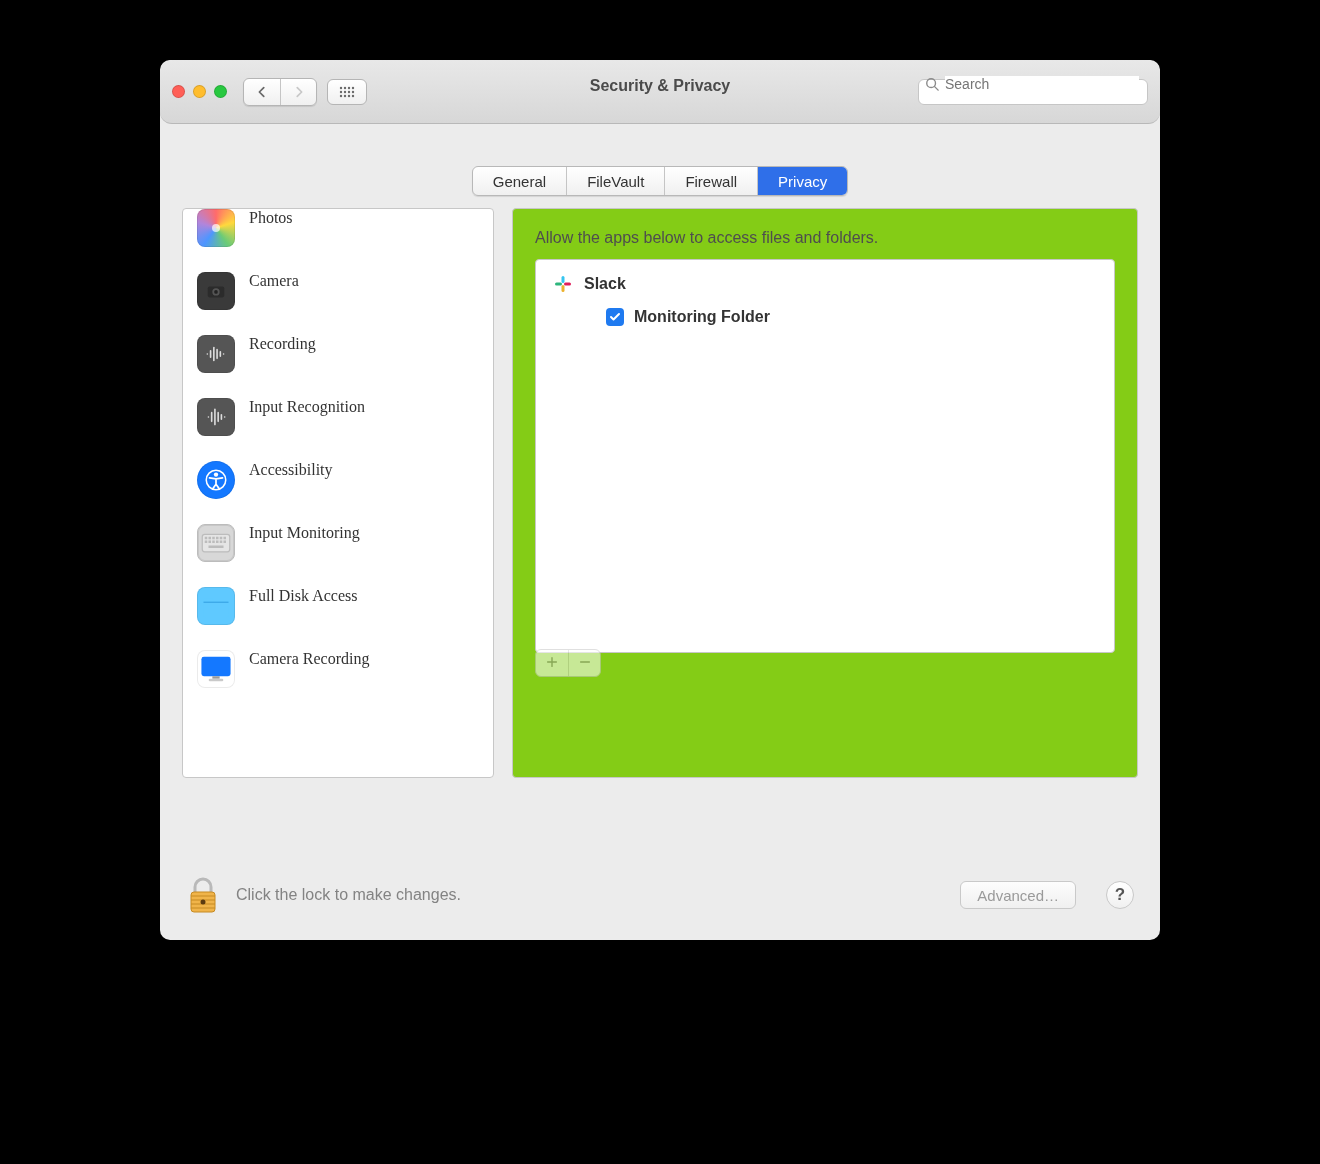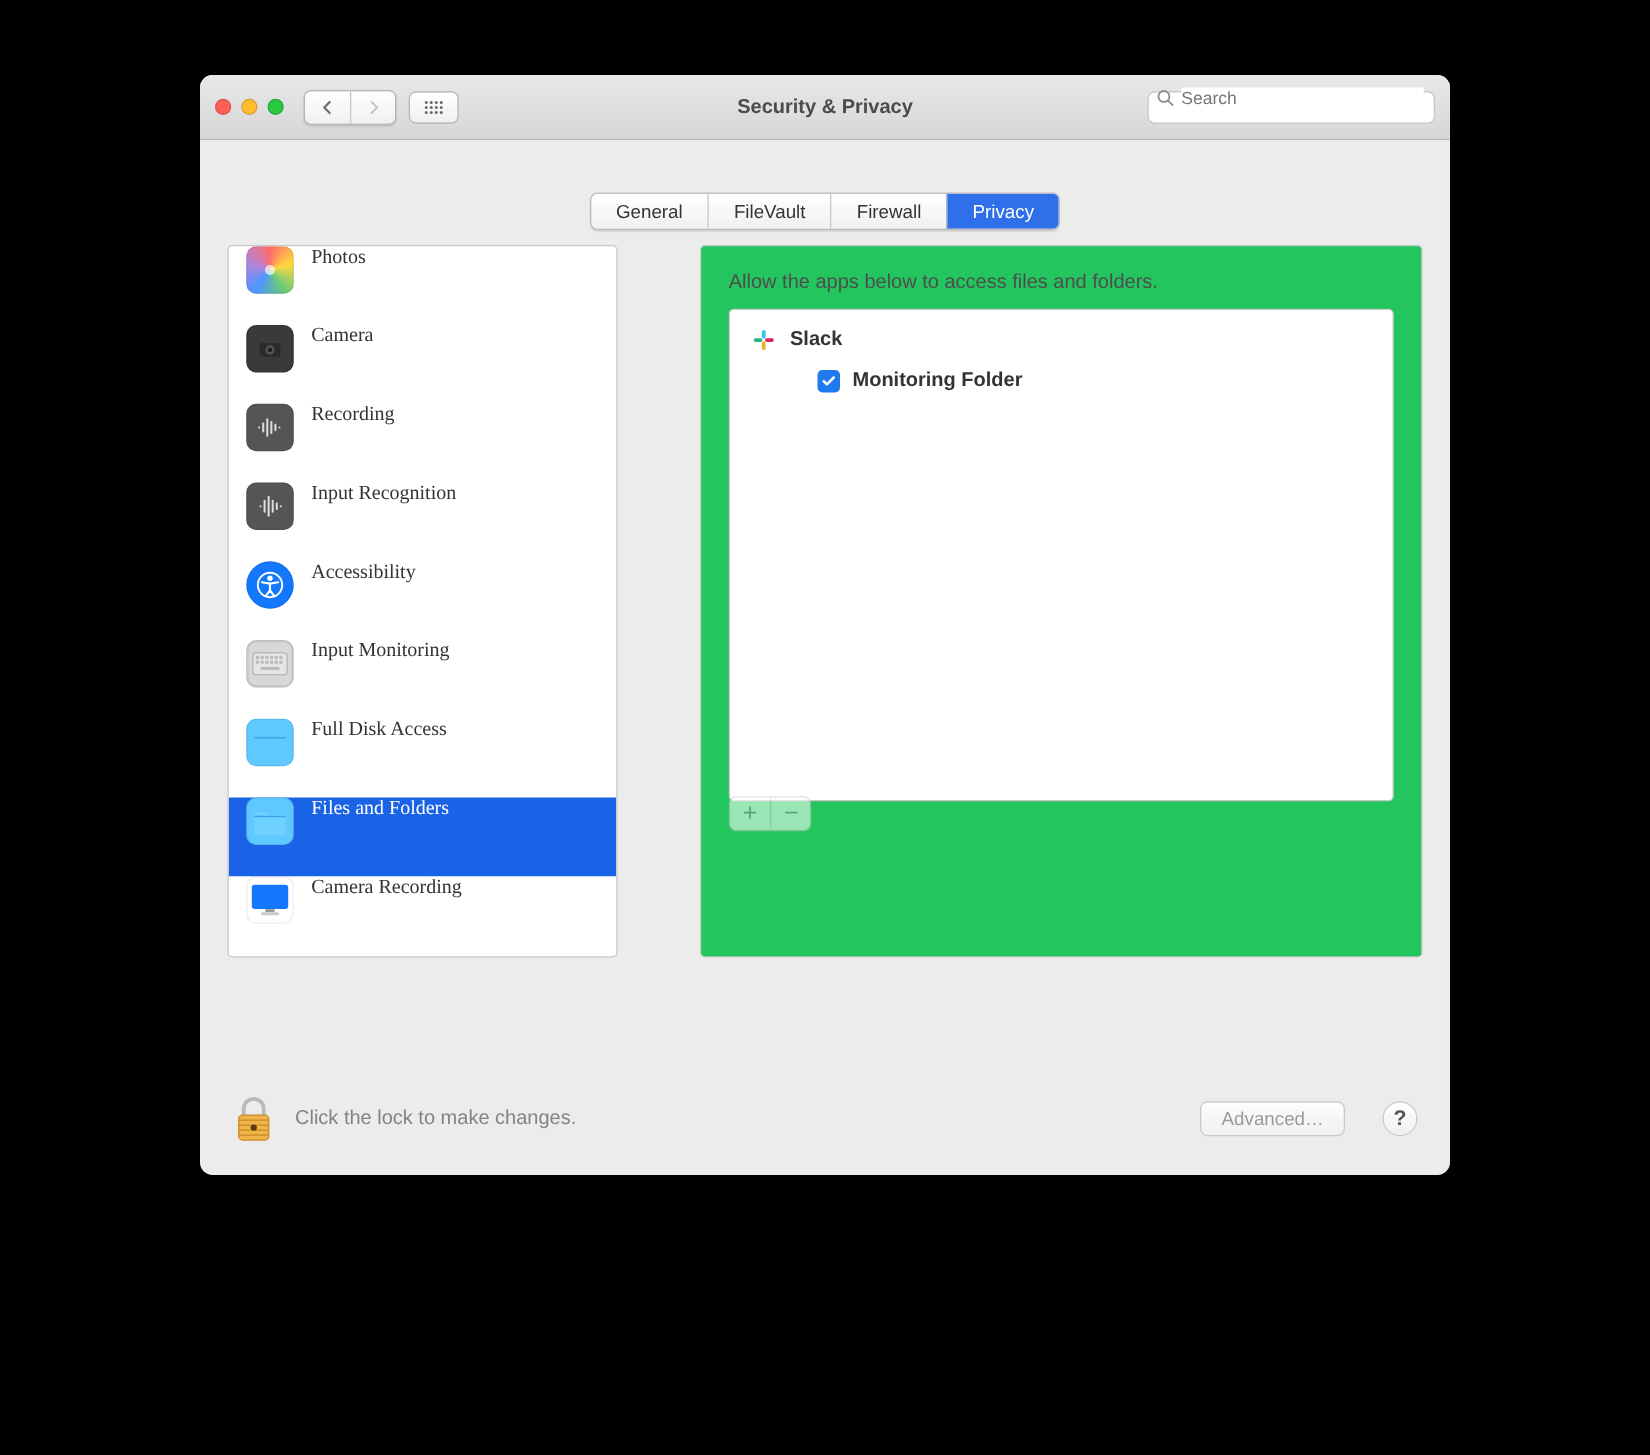--- a/index.html
+++ b/index.html
@@ -21,27 +21,28 @@
     height: 880px;
     background: #ececec;
     border-radius: 10px;
     box-shadow: 0 30px 70px rgba(0,0,0,.55), 0 0 0 1px rgba(0,0,0,.15);
     overflow: hidden;
     display: flex;
     flex-direction: column;
   }
   
   .titlebar {
-    height: 52px;
+    height: 64px;
     background: linear-gradient(#e8e8e8, #d7d7d7);
     border-bottom: 1px solid #b8b8b8;
     display: flex;
     align-items: center;
     padding: 0 12px;
     gap: 10px;
+    border-radius: 12px;
   }
   .traffic {
     display: flex; gap: 8px;
     margin-right: 6px;
   }
   .traffic span {
     width: 13px; height: 13px; border-radius: 50%;
     border: 1px solid rgba(0,0,0,.15);
   }
   .traffic .close { background:#ff5f57; }
@@ -142,26 +143,25 @@
   .side-icon {
     width:38px; height:38px; border-radius:8px;
     display:flex; align-items:center; justify-content:center;
     color:#fff; font-size:20px;
     box-shadow:0 0 0 1px rgba(0,0,0,.08) inset;
   }
 
   .detail-pane {
     flex:1;
     height:570px;
-    background:#22c55e;
+    background:#84cc16;
     border:1px solid #c7c7c7;
     border-radius:4px;
     padding:20px 22px;
     position:relative;
-    margin-left:48px;
   }
   .detail-heading {
     font-size:16px; color:#4e4e4e;
     margin-bottom:12px;
   }
   .app-box {
     background:#fff;
     border:1px solid #c7c7c7;
     border-radius:4px;
     height:394px;
@@ -394,29 +394,20 @@
       </div>
       <div class="side-item">
         <span class="side-icon folder">
           <svg viewBox="0 0 24 20" width="30" height="26">
               <path d="M2 4h7l2 2h11v11a2 2 0 0 1-2 2H4a2 2 0 0 1-2-2V4z" fill="#5fc9ff"></path>
               <path d="M2 7h20" stroke="#3aa6e6" stroke-width="1"></path>
             </svg>
         </span>
         <span>Full Disk Access</span>
       </div>
-      <div class="side-item selected">
-        <span class="side-icon folder-sel">
-          <svg viewBox="0 0 24 20" width="30" height="26">
-              <path d="M2 4h7l2 2h11v11a2 2 0 0 1-2 2H4a2 2 0 0 1-2-2V4z" fill="#6fd1ff"></path>
-              <path d="M2 7h20" stroke="#3aa6e6" stroke-width="1"></path>
-            </svg>
-        </span>
-        <span>Files and Folders</span>
-      </div>
       <div class="side-item">
         <span class="side-icon" style="background:transparent">
           <svg viewBox="0 0 28 24" width="34" height="30">
               <rect x="2" y="2" width="24" height="16" rx="2" fill="#1478ff"></rect>
               <rect x="11" y="18" width="6" height="2" fill="#9a9a9a"></rect>
               <rect x="8" y="20" width="12" height="2" rx="1" fill="#c9c9c9"></rect>
             </svg>
         </span>
         <span>Camera Recording</span>
       </div>

